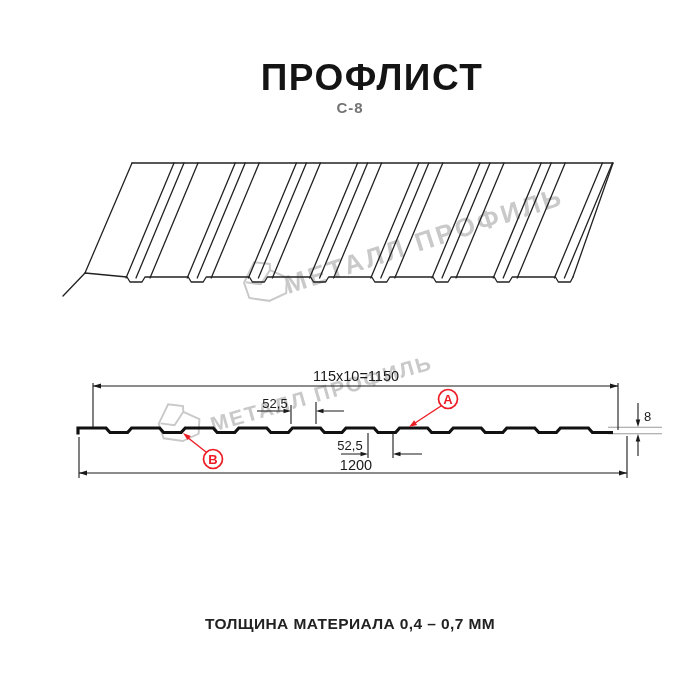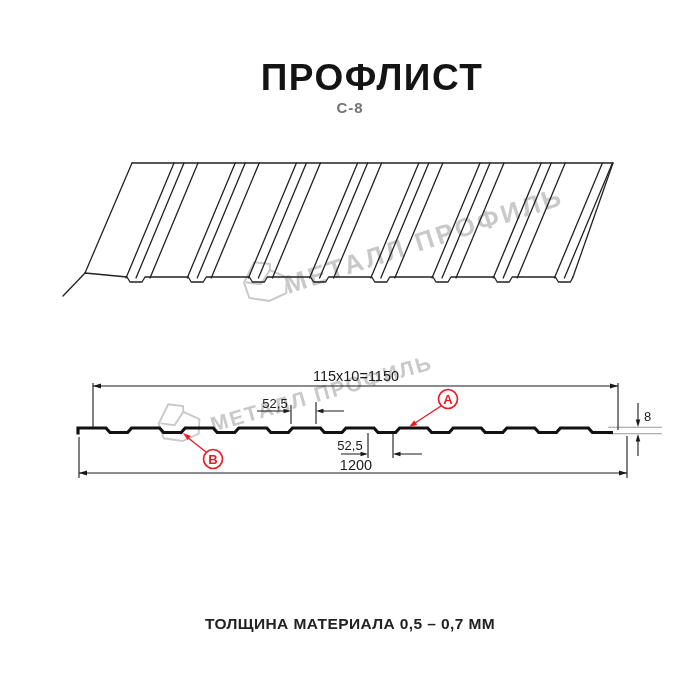--- a/index.html
+++ b/index.html
@@ -133,13 +133,13 @@
 
     <g>
       <line x1="206" y1="452" x2="187" y2="437" stroke="#ed1c24" stroke-width="1.4"></line>
       <polygon points="183,433 187.5,440.1 190.9,436.1" fill="#ed1c24"></polygon>
       <circle cx="213" cy="459" r="9.5" fill="#ffffff" stroke="#ed1c24" stroke-width="1.7"></circle>
       <text class="callout-text" x="213" y="463.5" text-anchor="middle" fill="#ed1c24">В</text>
     </g>
   </g>
 </svg>
 
-<div id="footer-note" class="abs-center">ТОЛЩИНА МАТЕРИАЛА 0,5 – 0,7 ММ</div>
+<div id="footer-note" class="abs-center">ТОЛЩИНА МАТЕРИАЛА 0,4 – 0,7 ММ</div>
 
 </body></html>

